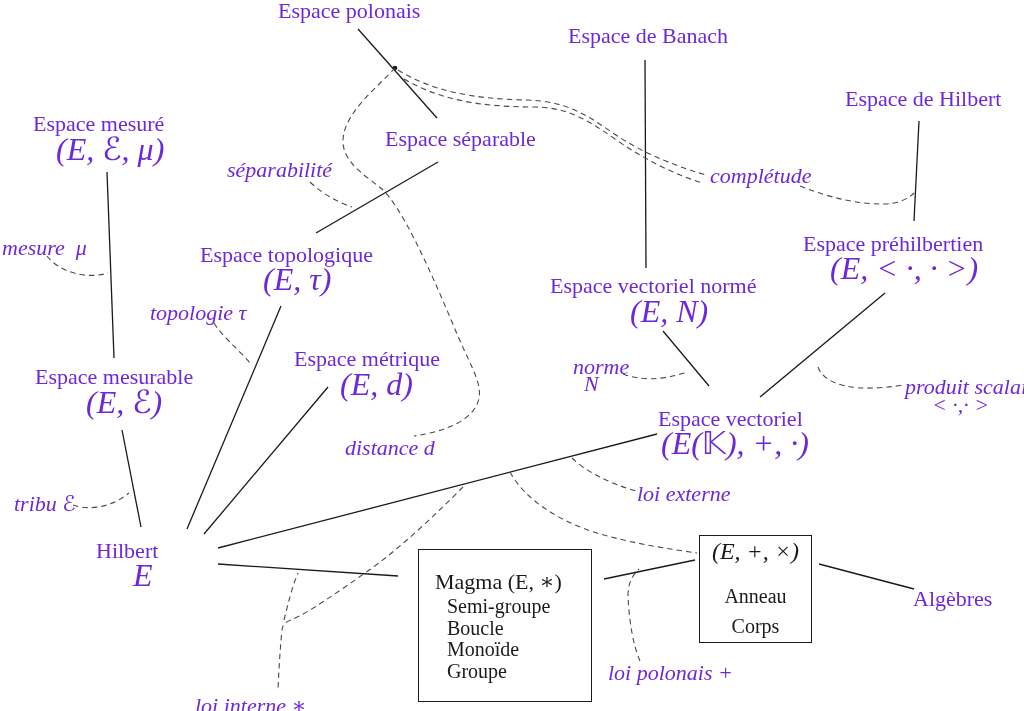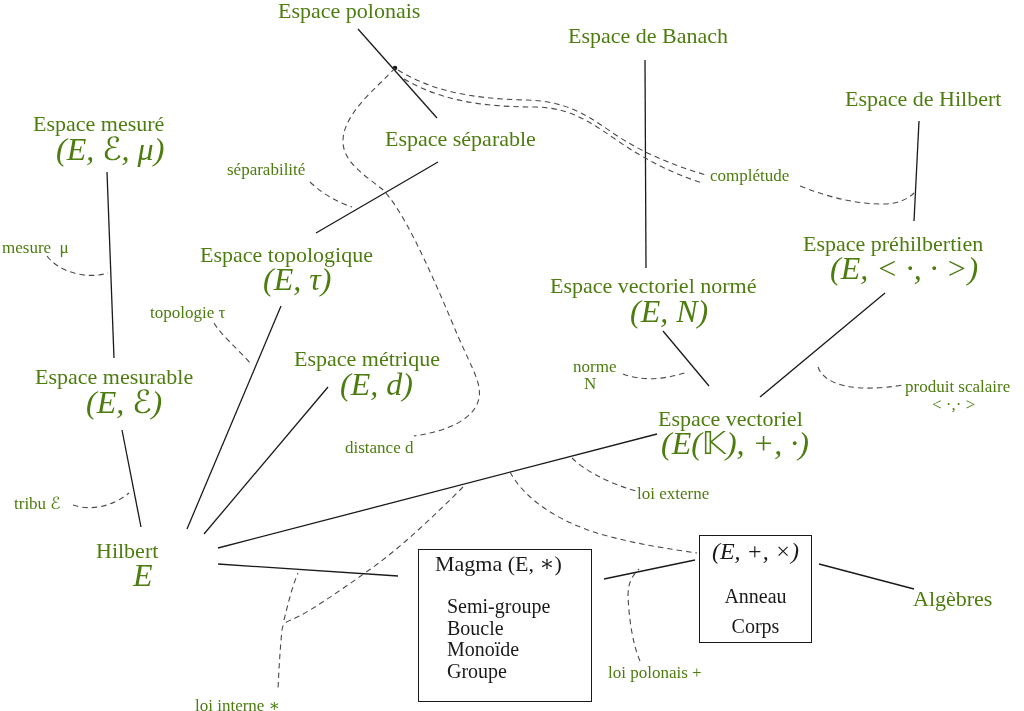--- a/index.html
+++ b/index.html
@@ -3,29 +3,29 @@
 <meta charset="utf-8">
 <style>
   html,body { margin:0; padding:0; background:#ffffff; }
   #canvas {
     position:relative; width:1024px; height:711px;
     background:#ffffff; overflow:hidden;
     font-family:"Liberation Serif","DejaVu Serif",serif;
   }
   #wires { position:absolute; left:0; top:0; width:1024px; height:711px; }
   .lbl {
-    position:absolute; color:#4d7c0f; white-space:pre;
+    position:absolute; color:#6d28d9; white-space:pre;
     font-family:"Liberation Serif","DejaVu Serif","DejaVu Sans",serif;
   }
   .node  { font-size:22px; line-height:24px; }
   .formula {
     font-size:32px; line-height:26px; font-style:italic;
     font-family:"Liberation Serif","DejaVu Serif","DejaVu Sans",serif;
   }
-  .prop  { font-size:17px; line-height:19px; }
+  .prop  { font-size:22px; line-height:19px; font-style:italic; }
   .box {
     position:absolute; border:1.6px solid #1a1a1a; background:#ffffff;
     color:#1a1a1a; box-sizing:border-box;
   }
   .box-title { position:absolute; font-size:22px; line-height:24px; white-space:pre; }
   .box-title.math { font-style:italic; font-size:24px; width:100%; text-align:center; }
   .box-item { font-size:20px; line-height:21.5px; white-space:pre; }
   #magma-items { position:absolute; left:28px; top:46px; }
   #anneau-items { position:absolute; left:0; top:45px; width:100%; text-align:center; }
   #anneau-items .box-item { line-height:30px; }
@@ -112,21 +112,21 @@
   <div class="lbl prop" style="left:584px; top:374px;">N</div>
   <div class="lbl prop" style="left:905px; top:377px;">produit scalaire</div>
   <div class="lbl prop" style="left:932px; top:395px;">&lt; ·,· &gt;</div>
   <div class="lbl prop" style="left:345px; top:438px;">distance d</div>
   <div class="lbl prop" style="left:14px;  top:494px;">tribu ℰ</div>
   <div class="lbl prop" style="left:637px; top:484px;">loi externe</div>
   <div class="lbl prop" style="left:195px; top:696px;">loi interne ∗</div>
   <div class="lbl prop" style="left:608px; top:663px;">loi polonais +</div>
 
   <div class="box" style="left:418px; top:549px; width:174px; height:153px;">
-    <div class="box-title" style="left:16px; top:2px;text-align:right;">Magma (E, ∗)</div>
+    <div class="box-title" style="left:16px; top:20px;text-align:right;">Magma (E, ∗)</div>
     <div id="magma-items">
       <div class="box-item">Semi-groupe</div>
       <div class="box-item">Boucle</div>
       <div class="box-item">Monoïde</div>
       <div class="box-item">Groupe</div>
     </div>
   </div>
 
   <div class="box" style="left:699px; top:535px; width:113px; height:108px;">
     <div class="box-title math" style="left:0; top:3px;">(E, +, ×)</div>

